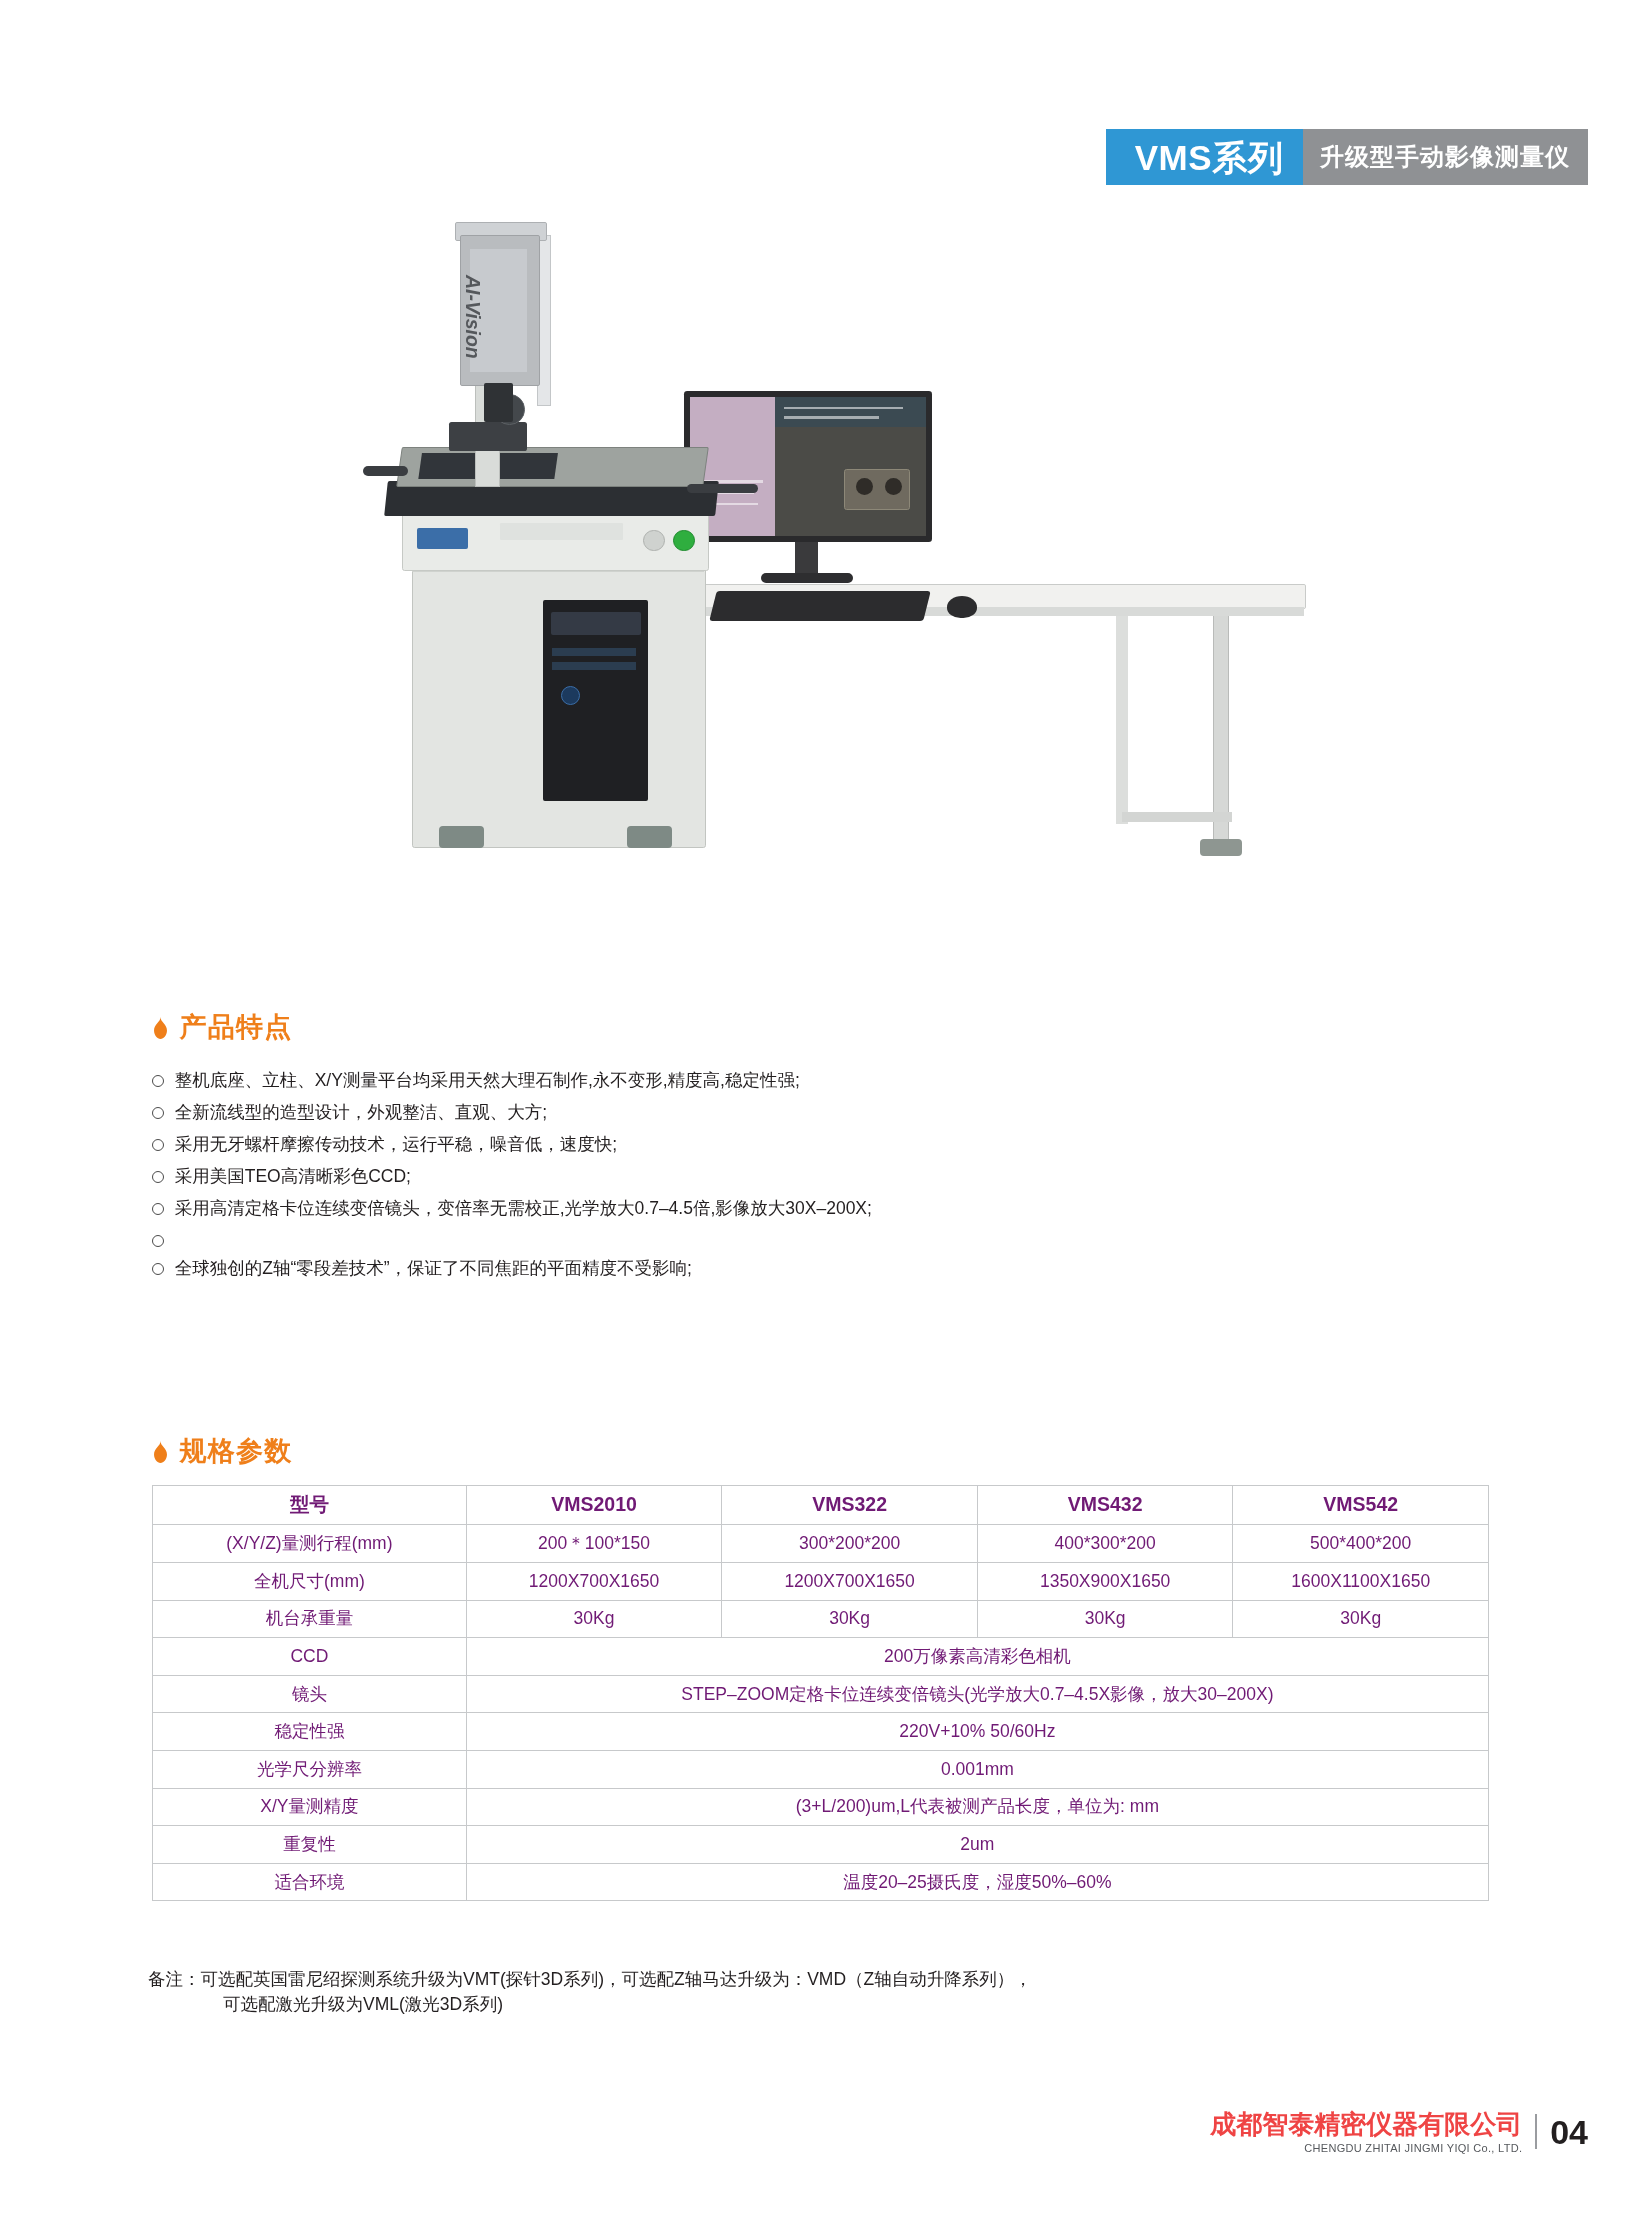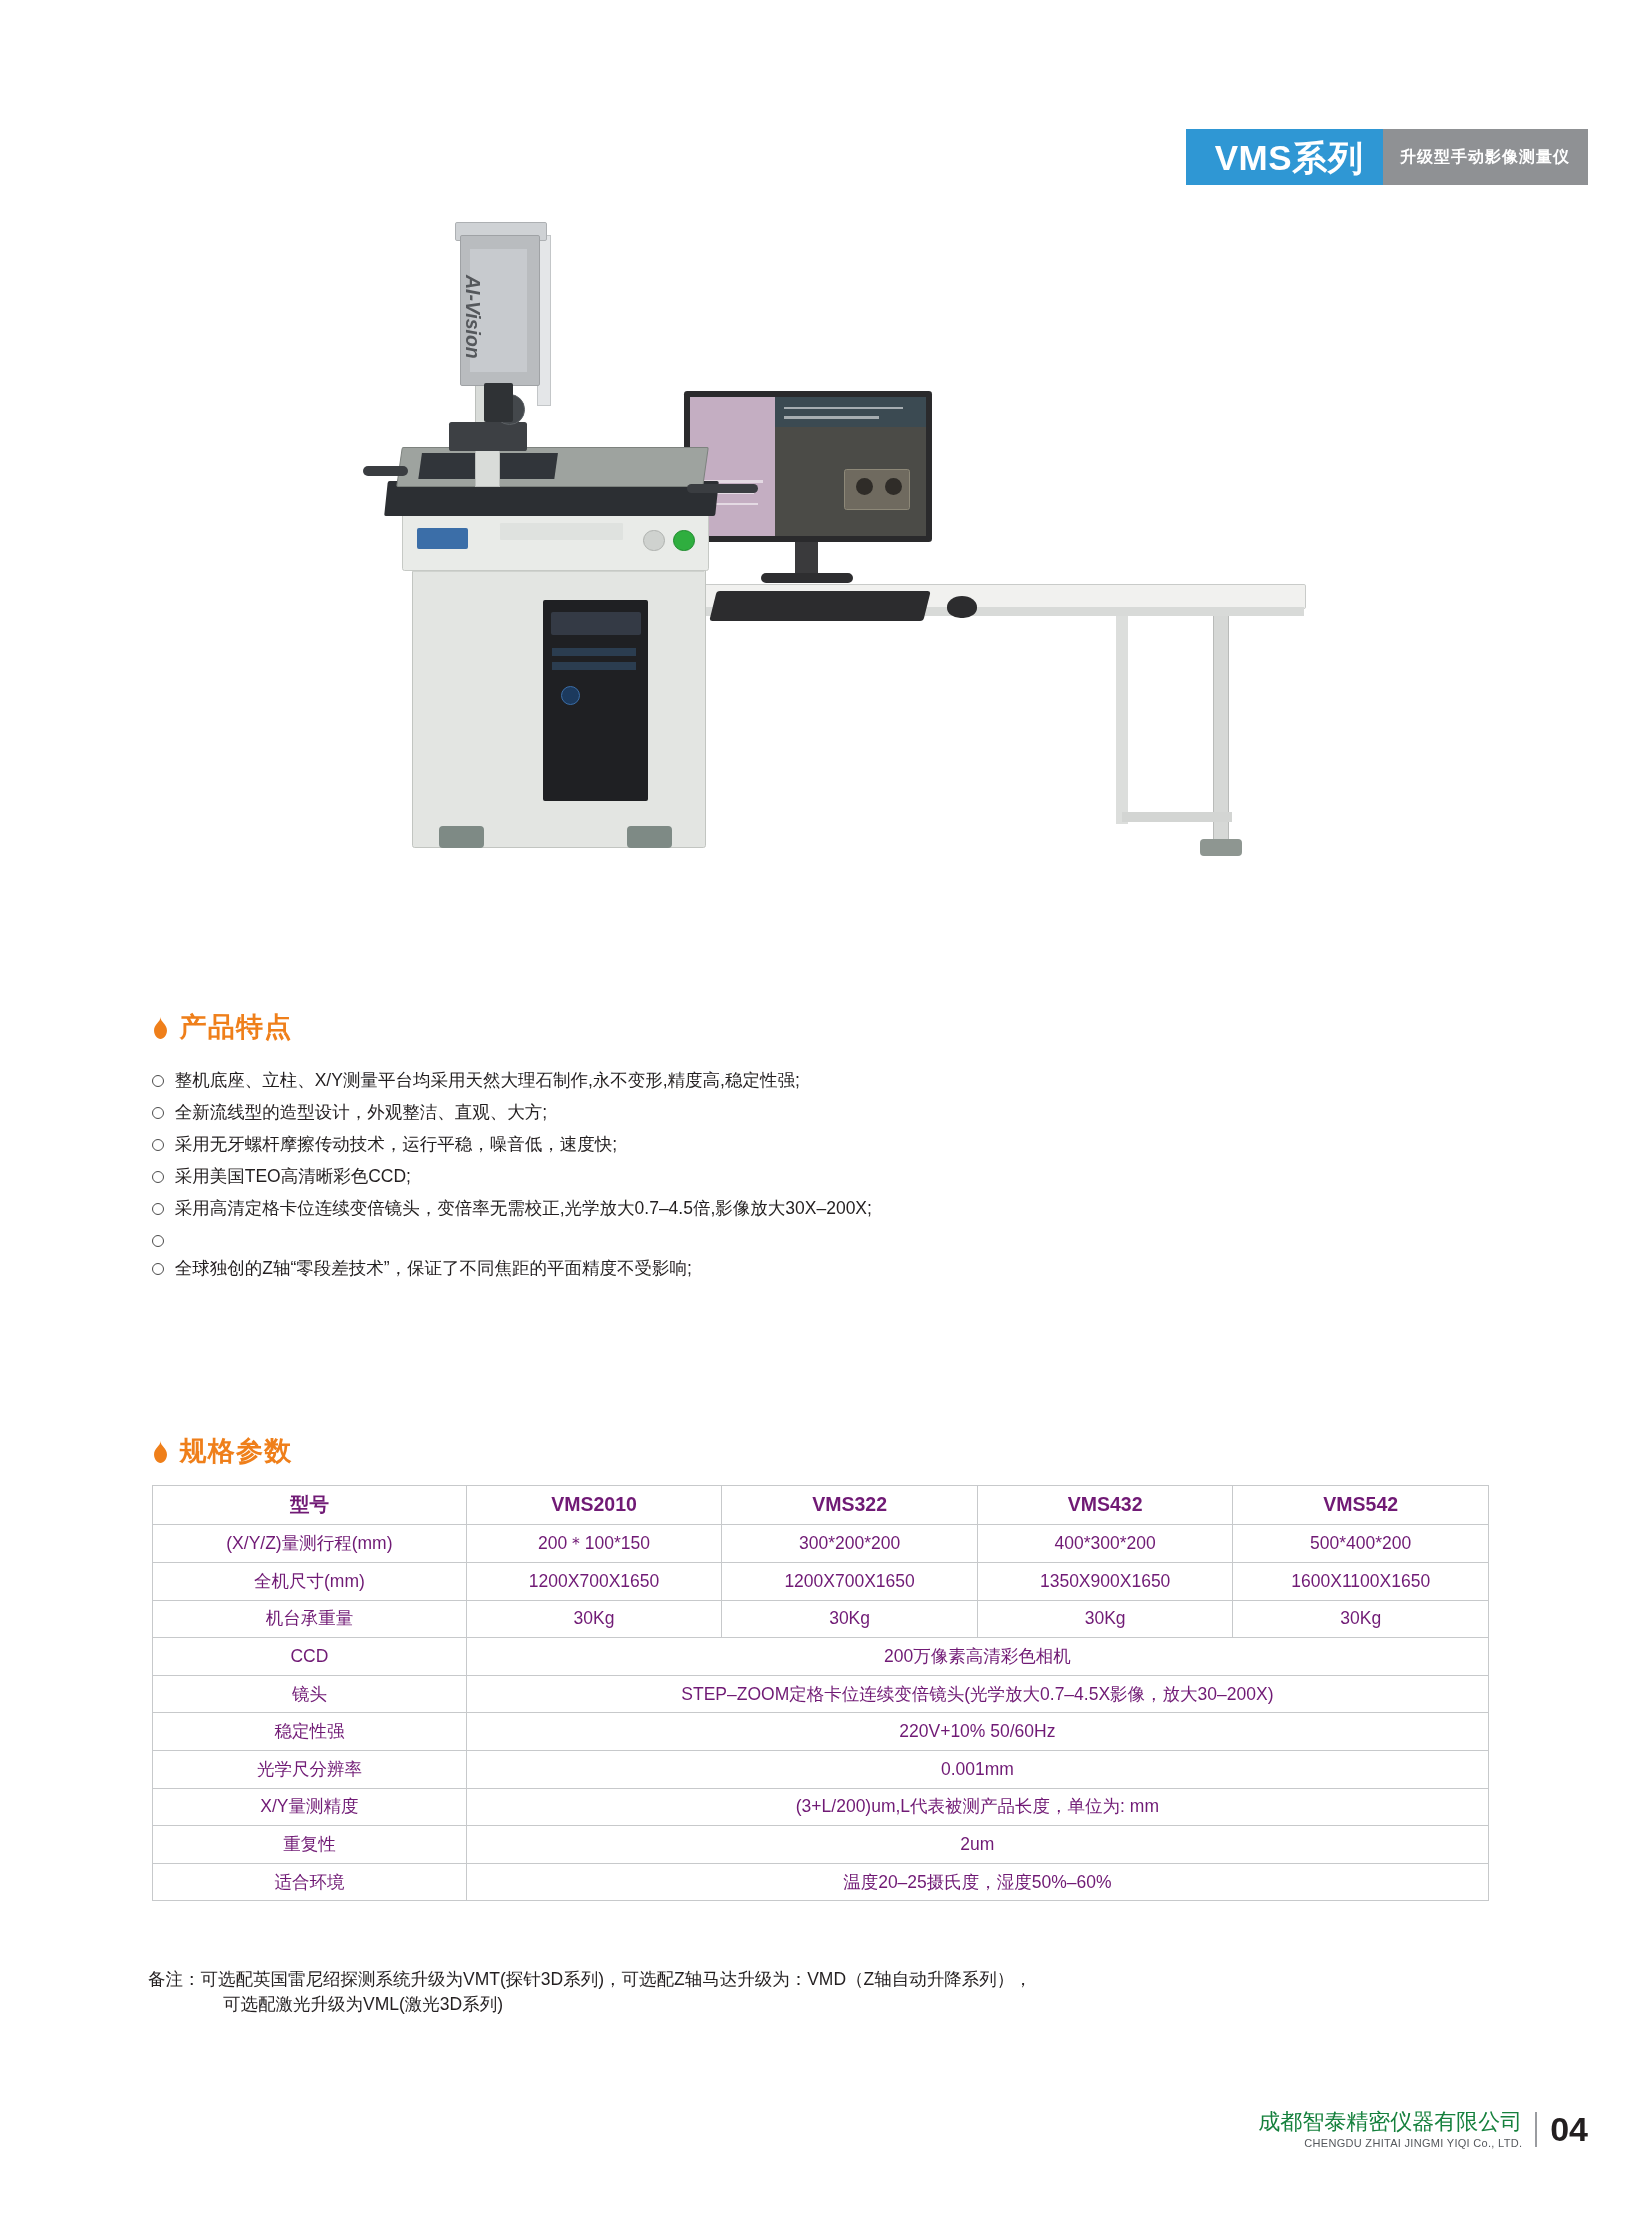--- a/index.html
+++ b/index.html
@@ -45,21 +45,21 @@
     letter-spacing: 0.6px;
     line-height: 1;
   }
   .header-banner .band-gray {
     background: #8f9194;
     display: flex;
     align-items: center;
     padding: 0 18px 0 17px;
   }
   .header-banner .band-gray .subtitle-cn {
-    font-size: 16px;
+    font-size: 24px;
     font-weight: bold;
     color: #ffffff;
     letter-spacing: 1px;
     line-height: 1;
   }
 
   
   .product-photo {
     position: absolute;
     left: 350px;
@@ -553,23 +553,23 @@
   .footer {
     position: absolute;
     right: 58px;
     top: 2109px;
     display: flex;
     align-items: center;
     gap: 13px;
   }
   .footer-company { text-align: right; }
   .footer-cn {
-    font-size: 22px;
-    font-weight: normal;
-    color: #15803d;
+    font-size: 26px;
+    font-weight: bold;
+    color: #ef4444;
     line-height: 1.2;
   }
   .footer-en {
     font-size: 11px;
     color: #55585c;
     letter-spacing: 0.3px;
     margin-top: 1.9px;
   }
   .footer-divider {
     width: 1.9px;

